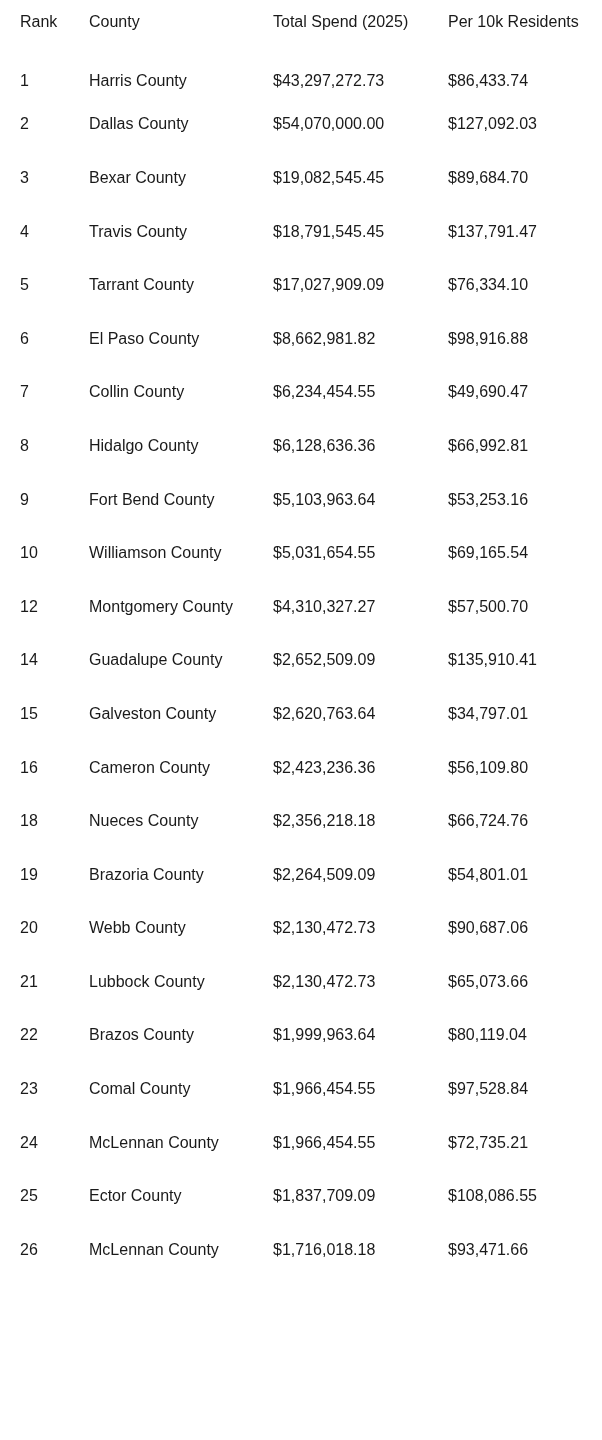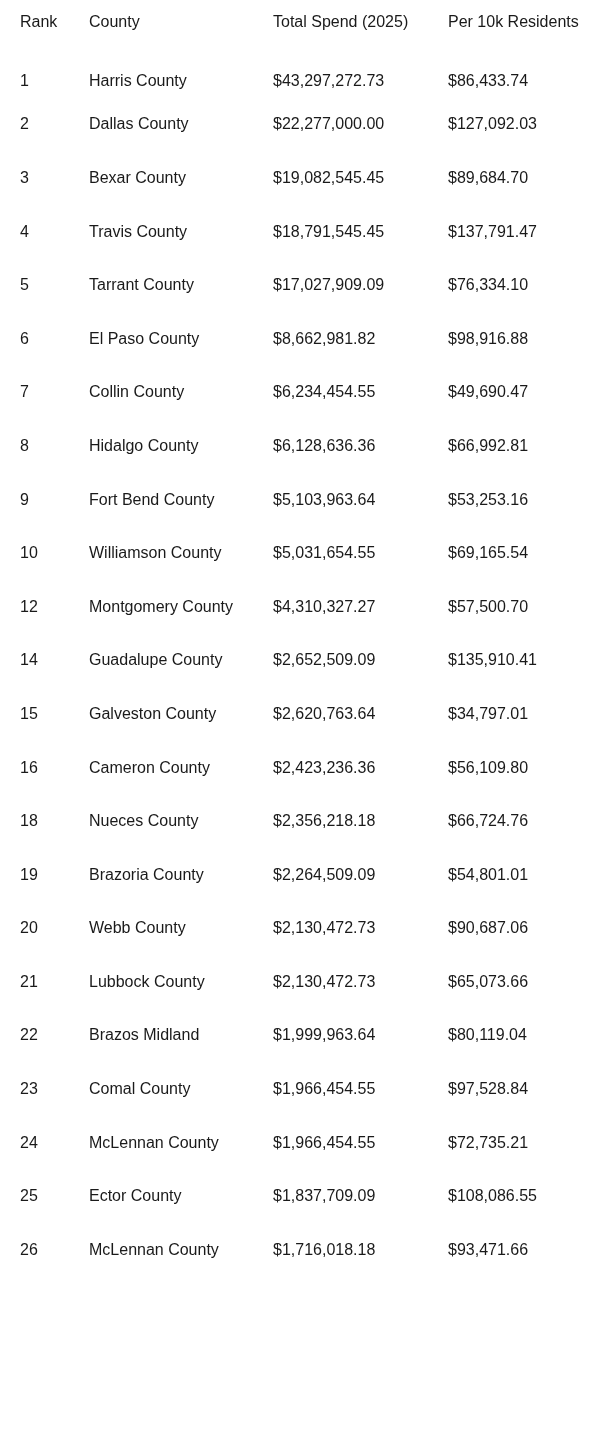--- a/index.html
+++ b/index.html
@@ -66,21 +66,21 @@
   <tbody id="table-body">
       <tr>
         <td class="cell-rank">1</td>
         <td class="cell-county">Harris County</td>
         <td class="cell-total">$43,297,272.73</td>
         <td class="cell-per">$86,433.74</td>
       </tr>
       <tr>
         <td class="cell-rank">2</td>
         <td class="cell-county">Dallas County</td>
-        <td class="cell-total">$22,277,000.00</td>
+        <td class="cell-total">$54,070,000.00</td>
         <td class="cell-per">$127,092.03</td>
       </tr>
       <tr>
         <td class="cell-rank">3</td>
         <td class="cell-county">Bexar County</td>
         <td class="cell-total">$19,082,545.45</td>
         <td class="cell-per">$89,684.70</td>
       </tr>
       <tr>
         <td class="cell-rank">4</td>
@@ -167,21 +167,21 @@
         <td class="cell-per">$90,687.06</td>
       </tr>
       <tr>
         <td class="cell-rank">21</td>
         <td class="cell-county">Lubbock County</td>
         <td class="cell-total">$2,130,472.73</td>
         <td class="cell-per">$65,073.66</td>
       </tr>
       <tr>
         <td class="cell-rank">22</td>
-        <td class="cell-county">Brazos Midland</td>
+        <td class="cell-county">Brazos County</td>
         <td class="cell-total">$1,999,963.64</td>
         <td class="cell-per">$80,119.04</td>
       </tr>
       <tr>
         <td class="cell-rank">23</td>
         <td class="cell-county">Comal County</td>
         <td class="cell-total">$1,966,454.55</td>
         <td class="cell-per">$97,528.84</td>
       </tr>
       <tr>

